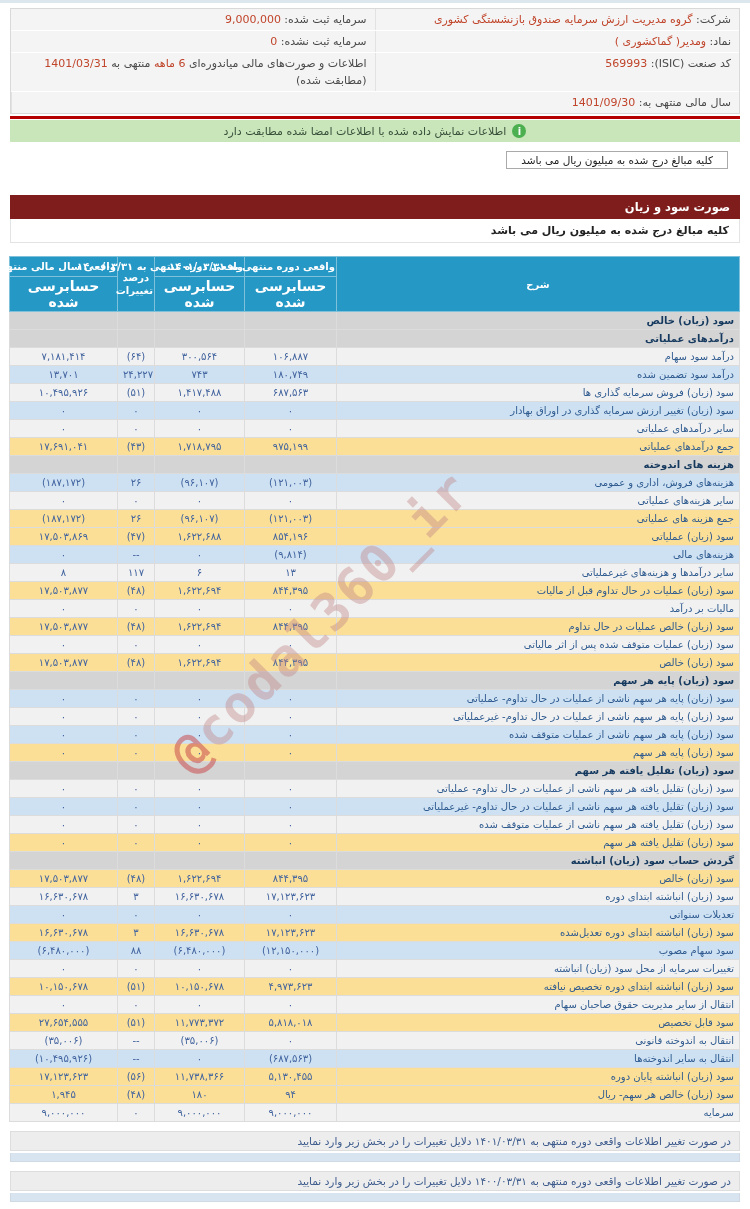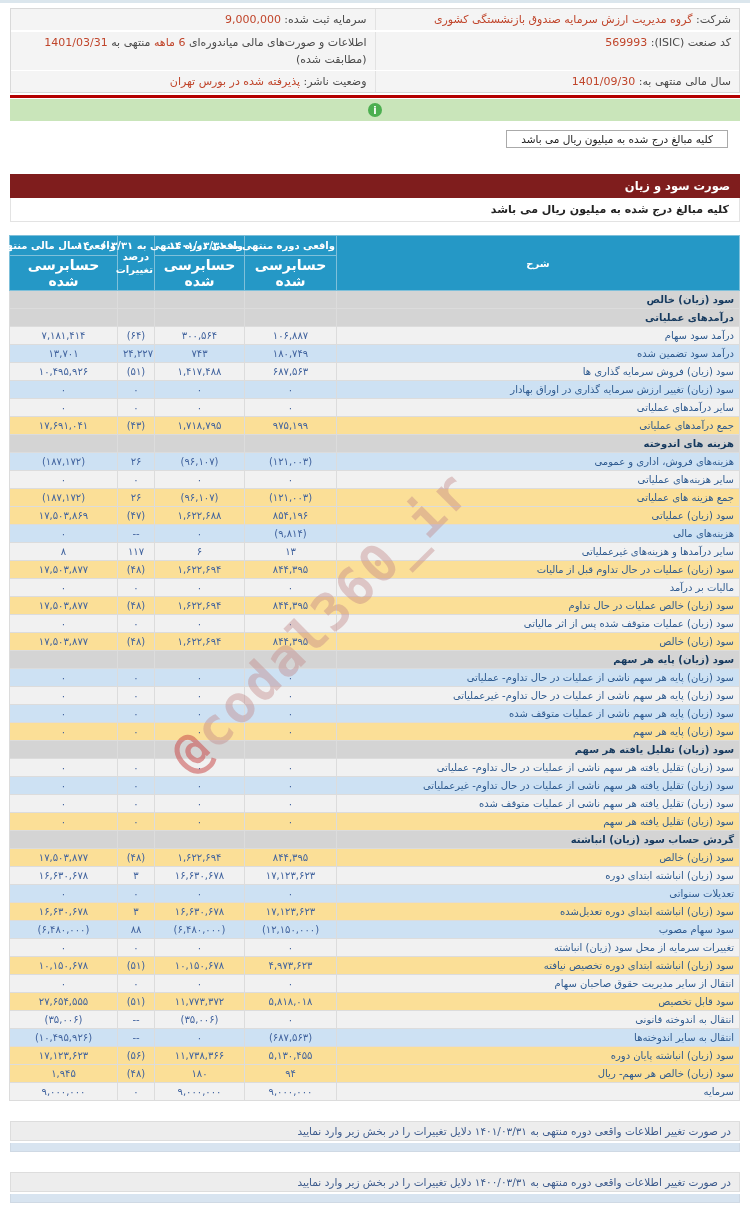--- a/index.html
+++ b/index.html
@@ -43,21 +43,21 @@
   td.lbl{color:#2e5a8f}
   tr.white{background:#f1f1f1}
   tr.blue{background:#cde1f3}
   tr.yellow{background:#fbdf97}
   tr.section{background:#d4d4d4}
   tr.section td.lbl{color:#15395e;font-weight:bold}
   .neg{color:#e8402a}
   .dash{color:#7a8aa8}
 
   
-  .fblock{margin-top:20px}
+  .fblock{margin-top:9px}
   .fnote{background:#ededed;border:1px solid #ddd;padding:3px 8px;font-size:10.5px;color:#3c5a8c}
   .fstrip{height:9px;background:#d8e4f0;border:1px solid #cfd9e4;border-top:none;margin-top:2px}
 
   
   .watermark{position:absolute;left:158px;top:742px;transform:rotate(-45deg);
           transform-origin:0 0;direction:ltr;white-space:nowrap;pointer-events:none;
           font-family:"DejaVu Sans Mono",monospace;font-size:52px;font-weight:bold;
           letter-spacing:2px;color:rgba(193,135,135,0.42);z-index:6}
   .watermark .at{color:rgba(201,77,77,0.55)}
 </style>
@@ -67,34 +67,36 @@
 <div class="topline"></div>
 
 <div class="wrap">
 
   <div class="info-table" id="info-table">
       <div class="info-row">
         <div class="info-cell r"><span class="lbl">شرکت: </span><span class="val">گروه مدیریت ارزش سرمایه صندوق بازنشستگی کشوری</span></div>
         <div class="info-cell l"><span class="lbl">سرمایه ثبت شده: </span><span class="val">9,000,000</span></div>
       </div>
       <div class="info-row">
+        <div class="info-cell r"><span class="lbl">نماد: </span><span class="val">ومدیر( گماکشوری )</span></div>
+        <div class="info-cell l"><span class="lbl">سرمایه ثبت نشده: </span><span class="val">0</span></div>
       </div>
       <div class="info-row">
         <div class="info-cell r"><span class="lbl">کد صنعت (ISIC): </span><span class="val">569993</span></div>
         <div class="info-cell l"><span class="lbl">اطلاعات و صورت‌های مالی میاندوره‌ای </span><span class="val">6 ماهه</span><span class="lbl"> منتهی به </span><span class="val">1401/03/31</span><span class="lbl"> (مطابقت شده)</span></div>
       </div>
       <div class="info-row">
         <div class="info-cell r"><span class="lbl">سال مالی منتهی به: </span><span class="val">1401/09/30</span></div>
-        <div class="info-cell l"><span class="lbl">وضعیت ناشر: </span><span class="val">پذیرفته شده در بورس تهران</span></div>
       </div>
     </div>
   <div class="redline"></div>
 
   <div class="banner">
     <span class="info-icon">i</span>
+    <span>اطلاعات نمایش داده شده با اطلاعات امضا شده مطابقت دارد</span>
   </div>
 
   <div class="amounts-box">کلیه مبالغ درج شده به میلیون ریال می باشد</div>
 
   <div class="sec-title">صورت سود و زیان</div>
   <div class="sec-note">کلیه مبالغ درج شده به میلیون ریال می باشد</div>
 
   <table>
     <colgroup>
       <col style="width:403px">

